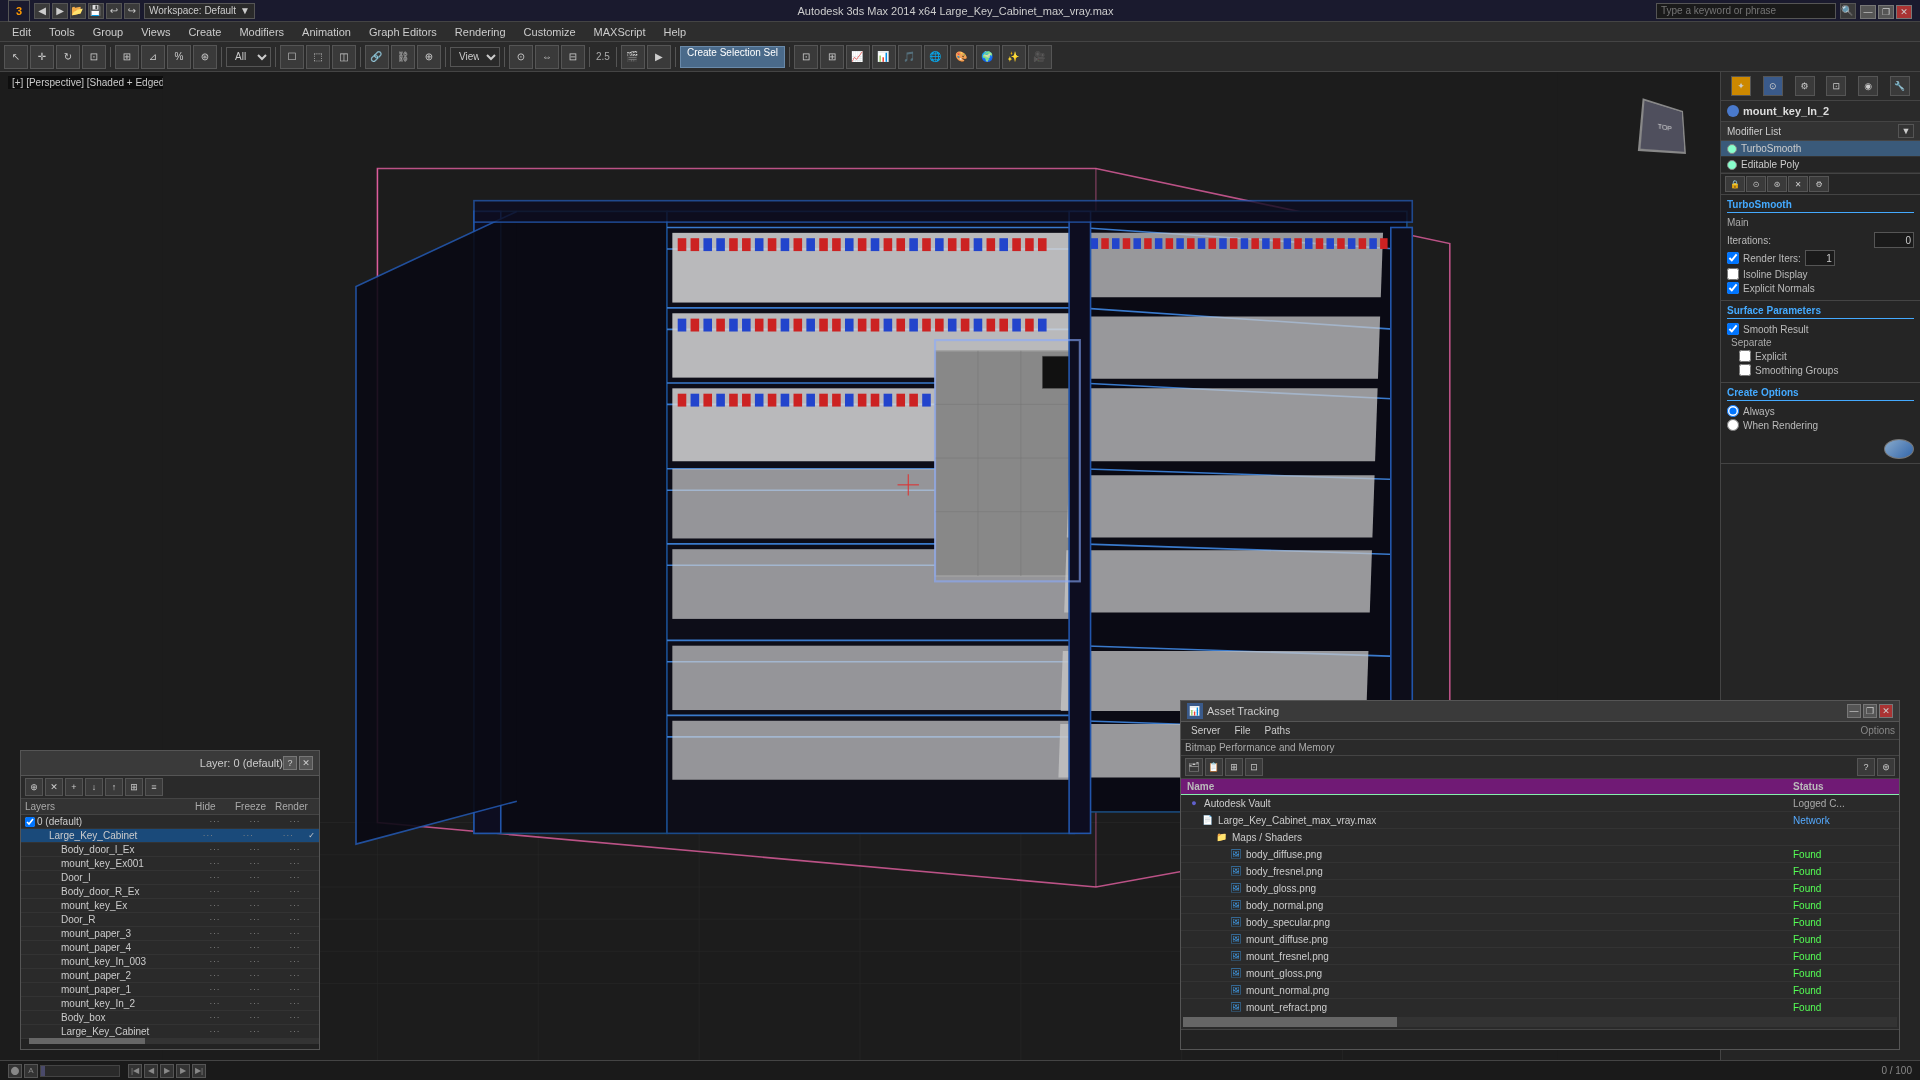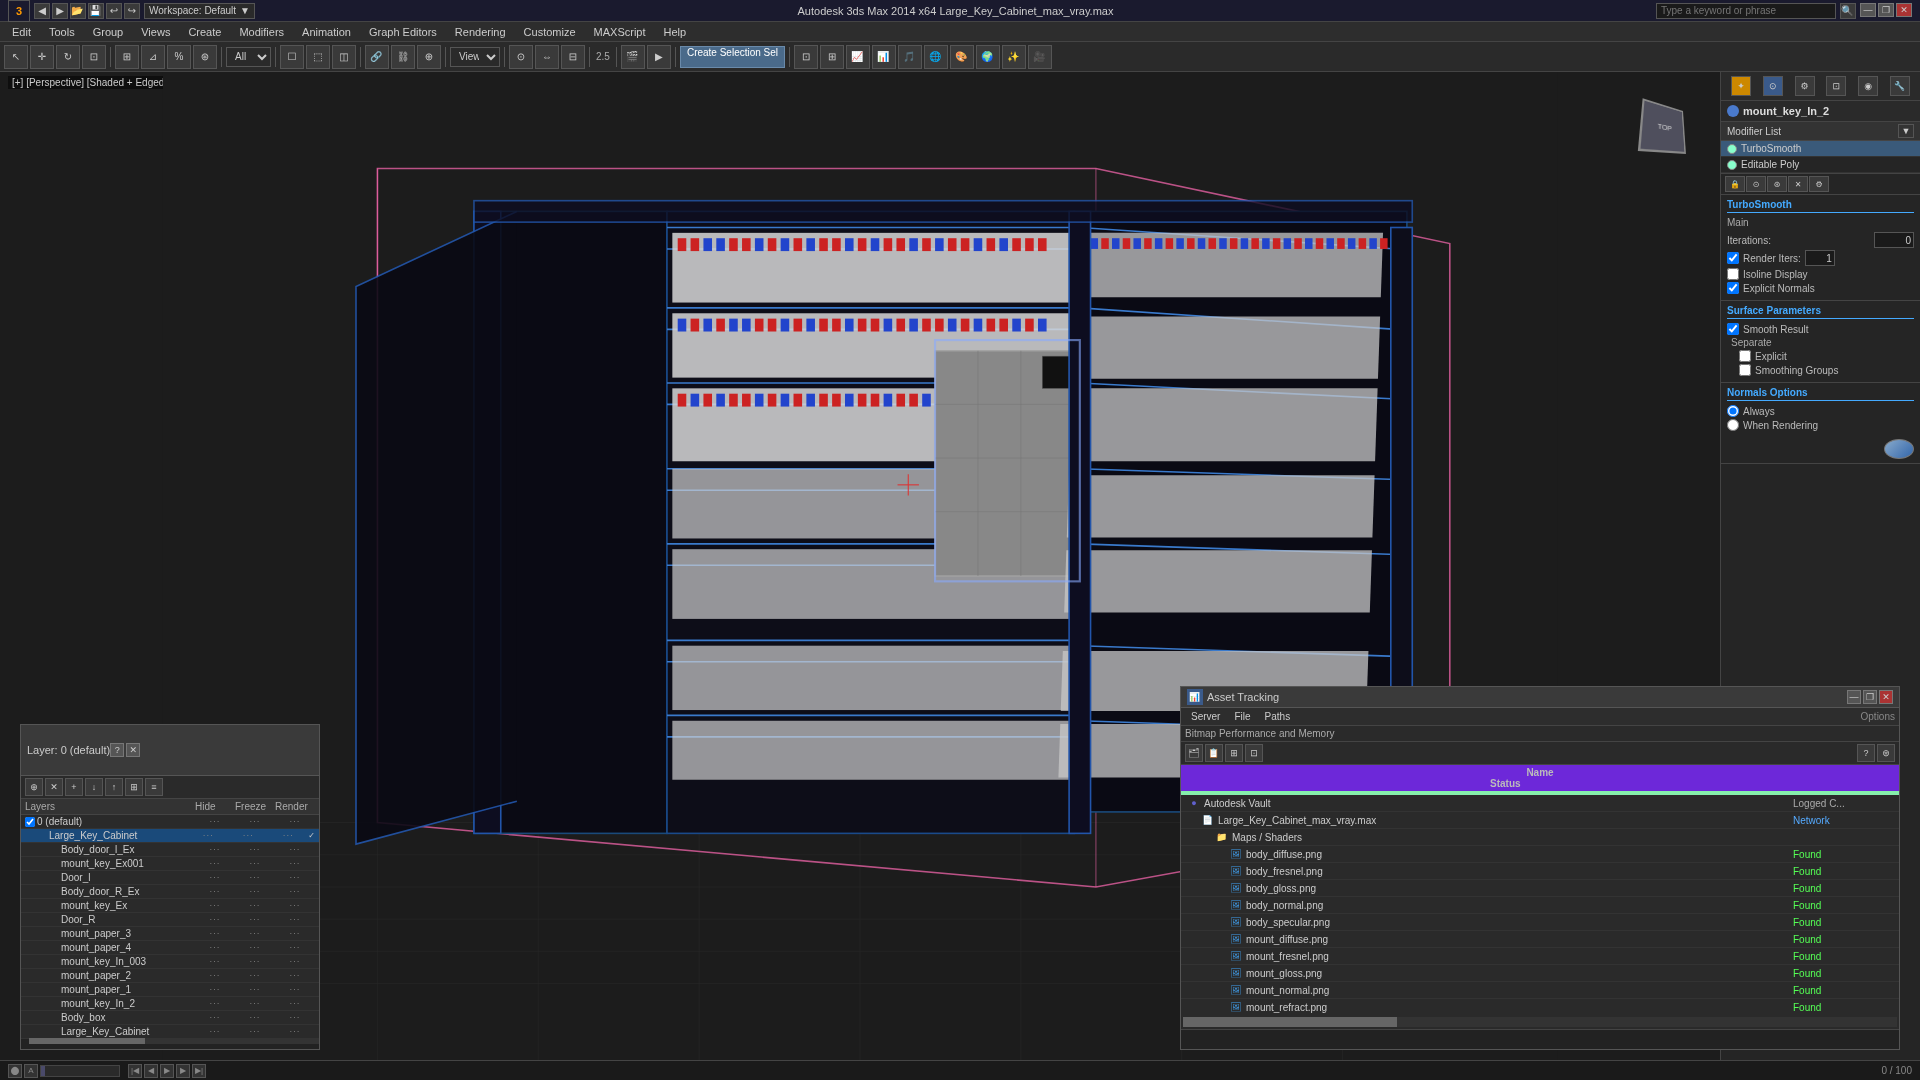--- a/index.html
+++ b/index.html
@@ -64,21 +64,21 @@
     .mp-checkbox { width: 12px; height: 12px; }
     .mp-check-row { display: flex; align-items: center; gap: 4px; margin-bottom: 2px; }
     .mp-check-label { color: #bbb; font-size: 10px; }
 
     
     #layer-panel {
       position: absolute; bottom: 20px; left: 20px;
       width: 300px; background: #2a2a2a; border: 1px solid #555;
       display: flex; flex-direction: column; z-index: 50;
     }
-    .lp-titlebar { background: #3a3a3a; padding: 18px 6px; display: flex; align-items: center; justify-content: flex-start; border-bottom: 1px solid #555; }
+    .lp-titlebar { background: #3a3a3a; padding: 5px 6px; display: flex; align-items: center; justify-content: flex-end; border-bottom: 1px solid #555; }
     .lp-title { color: #ccc; font-size: 11px; }
     .lp-controls { display: flex; gap: 2px; }
     .lp-btn { width: 14px; height: 14px; background: #555; border: 1px solid #777; display: flex; align-items: center; justify-content: center; font-size: 9px; cursor: pointer; color: #ccc; }
     .lp-toolbar { display: flex; align-items: center; gap: 2px; padding: 2px 4px; border-bottom: 1px solid #444; }
     .lp-tool { width: 18px; height: 18px; background: #3a3a3a; border: 1px solid #555; display: flex; align-items: center; justify-content: center; font-size: 9px; cursor: pointer; }
     .lp-headers { display: flex; align-items: center; padding: 2px 4px; border-bottom: 1px solid #444; background: #333; }
     .lp-hdr-name { flex: 1; color: #aaa; font-size: 10px; }
     .lp-hdr-col { width: 40px; text-align: left; color: #aaa; font-size: 10px; }
     .lp-list { overflow-y: auto; max-height: 250px; }
     .lp-item { display: flex; align-items: center; padding: 1px 4px; border-bottom: 1px solid #333; cursor: pointer; }
@@ -97,21 +97,21 @@
       display: flex; flex-direction: column; z-index: 50;
     }
     .ap-titlebar { background: #3a3a3a; padding: 2px 6px; display: flex; align-items: center; justify-content: space-between; border-bottom: 1px solid #555; }
     .ap-title { color: #ccc; font-size: 11px; font-weight: normal; }
     .ap-controls { display: flex; gap: 2px; }
     .ap-btn { width: 14px; height: 14px; background: #555; border: 1px solid #777; display: flex; align-items: center; justify-content: center; font-size: 9px; cursor: pointer; color: #ccc; }
     .ap-menubar { display: flex; align-items: center; gap: 2px; padding: 2px 4px; border-bottom: 1px solid #444; background: #2d2d2d; }
     .ap-menu-item { padding: 1px 6px; font-size: 10px; color: #ccc; cursor: pointer; }
     .ap-toolbar { display: flex; align-items: center; gap: 2px; padding: 2px 4px; border-bottom: 1px solid #444; }
     .ap-tool { width: 18px; height: 18px; background: #3a3a3a; border: 1px solid #555; display: flex; align-items: center; justify-content: center; font-size: 9px; cursor: pointer; }
-    .ap-headers { display: flex; align-items: center; padding: 2px 6px; border-bottom: 4px solid #86efac; background: #6d28d9; flex-direction: column; }
+    .ap-headers { display: flex; align-items: center; padding: 2px 6px; border-bottom: 1px solid #86efac; background: #701a75; }
     .ap-hdr-name { flex: 1; color: #bbb; font-size: 10px; font-weight: bold; }
     .ap-hdr-status { width: 100px; text-align: left; color: #bbb; font-size: 10px; font-weight: bold; }
     .ap-list { overflow-y: auto; max-height: 220px; }
     .ap-item { display: flex; align-items: center; padding: 1px 6px; border-bottom: 1px solid #333; }
     .ap-item-icon { width: 14px; height: 14px; display: inline-flex; align-items: center; justify-content: center; font-size: 9px; margin-right: 3px; }
     .ap-item-name { flex: 1; font-size: 10px; color: #ccc; white-space: nowrap; overflow: hidden; }
     .ap-item-status { width: 100px; font-size: 10px; }
     .status-logged { color: #aaa; }
     .status-network { color: #5af; }
     .status-found { color: #5f5; }
@@ -138,21 +138,21 @@
       <div class="tb-btn" style="width:16px;height:16px;">📂</div>
       <div class="tb-btn" style="width:16px;height:16px;">💾</div>
       <div class="tb-btn" style="width:16px;height:16px;">↩</div>
       <div class="tb-btn" style="width:16px;height:16px;">↪</div>
     </div>
     <div style="height:16px;background:#2a2a2a;border:1px solid #555;color:#ccc;font-size:10px;padding:0 4px;display:flex;align-items:center;gap:4px;cursor:pointer;">
       <span>Workspace: Default</span>▼
     </div>
   </div>
   <div class="title">Autodesk 3ds Max 2014 x64      Large_Key_Cabinet_max_vray.max</div>
-  <div style="display:flex;align-items:flex-start;gap:4px;">
+  <div style="display:flex;align-items:flex-end;gap:4px;">
     <input type="text" class="search-box" style="width: 180px; height: 16px; background: rgb(26, 26, 26); border: 1px solid rgb(85, 85, 85); color: rgb(153, 153, 153); font-size: 10px; padding: 0px 4px;" placeholder="Type a keyword or phrase">
     <div class="tb-btn" style="width:16px;height:16px;">🔍</div>
     <div class="win-controls" style="display:flex;gap:2px;">
       <div class="win-btn">—</div>
       <div class="win-btn">❐</div>
       <div class="win-btn" style="background:#aa3333;">✕</div>
     </div>
   </div>
 </div>
 
@@ -540,21 +540,21 @@
         <span class="mp-check-label">Explicit</span>
       </div>
 
       <div class="mp-check-row" style="margin-left:12px;">
         <input type="checkbox" class="mp-checkbox" style="">
         <span class="mp-check-label">Smoothing Groups</span>
       </div>
     </div>
 
     <div class="mp-section">
-      <div class="mp-section-header">Normals Options</div>
+      <div class="mp-section-header">Create Options</div>
 
       <div class="mp-check-row">
         <input type="radio" name="update-mode" class="mp-checkbox" checked="" style="">
         <span class="mp-check-label">Always</span>
       </div>
 
       <div class="mp-check-row">
         <input type="radio" name="update-mode" class="mp-checkbox" style="">
         <span class="mp-check-label">When Rendering</span>
       </div>

